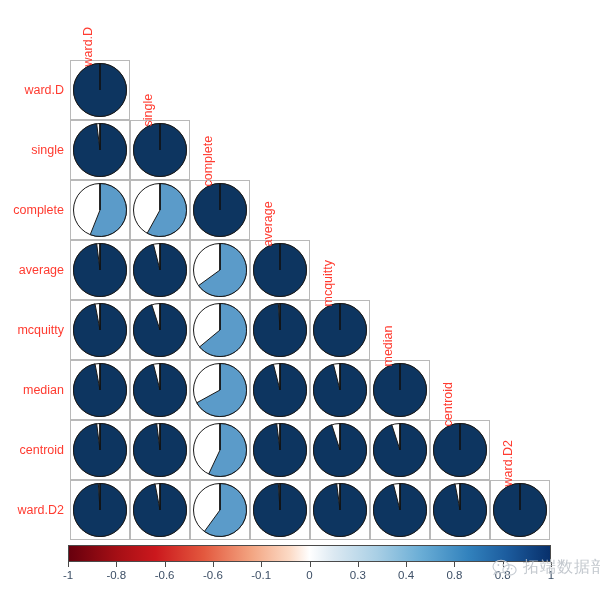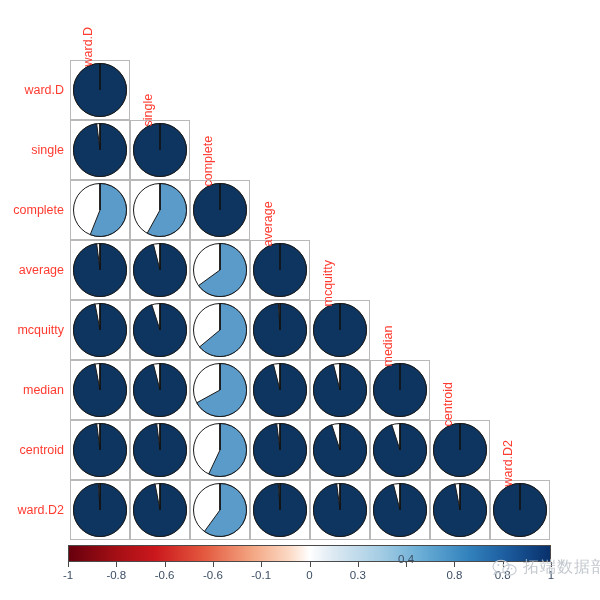--- a/index.html
+++ b/index.html
@@ -349,21 +349,21 @@
       <div class="cbar-tlabel" style="left: 74.6px; top: 25px; width: 44px;">-0.6</div>
       <div class="cbar-tick" style="left: 144.9px; top: 17px; height: 5px;"></div>
       <div class="cbar-tlabel" style="left: 122.9px; top: 25px; width: 44px;">-0.6</div>
       <div class="cbar-tick" style="left: 193.2px; top: 17px; height: 5px;"></div>
       <div class="cbar-tlabel" style="left: 171.2px; top: 25px; width: 44px;">-0.1</div>
       <div class="cbar-tick" style="left: 241.5px; top: 17px; height: 5px;"></div>
       <div class="cbar-tlabel" style="left: 219.5px; top: 25px; width: 44px;">0</div>
       <div class="cbar-tick" style="left: 289.8px; top: 17px; height: 5px;"></div>
       <div class="cbar-tlabel" style="left: 267.8px; top: 25px; width: 44px;">0.3</div>
       <div class="cbar-tick" style="left: 338.1px; top: 17px; height: 5px;"></div>
-      <div class="cbar-tlabel" style="left: 316.1px; top: 9px; width: 44px;">0.4</div>
+      <div class="cbar-tlabel" style="left: 316.1px; top: 25px; width: 44px;">0.4</div>
       <div class="cbar-tick" style="left: 386.4px; top: 17px; height: 5px;"></div>
       <div class="cbar-tlabel" style="left: 364.4px; top: 25px; width: 44px;">0.8</div>
       <div class="cbar-tick" style="left: 434.7px; top: 17px; height: 5px;"></div>
       <div class="cbar-tlabel" style="left: 412.7px; top: 25px; width: 44px;">0.8</div>
       <div class="cbar-tick" style="left: 483px; top: 17px; height: 5px;"></div>
       <div class="cbar-tlabel" style="left: 461px; top: 25px; width: 44px;">1</div>
     </div>
     <div class="wm-icon" style="left: 492px; top: 558px;"><svg width="26" height="20" viewBox="0 0 26 20">
         <ellipse cx="9" cy="8.5" rx="8" ry="6.2" fill="none" stroke="#c3c9d0" stroke-width="1.1"></ellipse>
         <circle cx="6.4" cy="7" r="0.9" fill="#c3c9d0"></circle>

